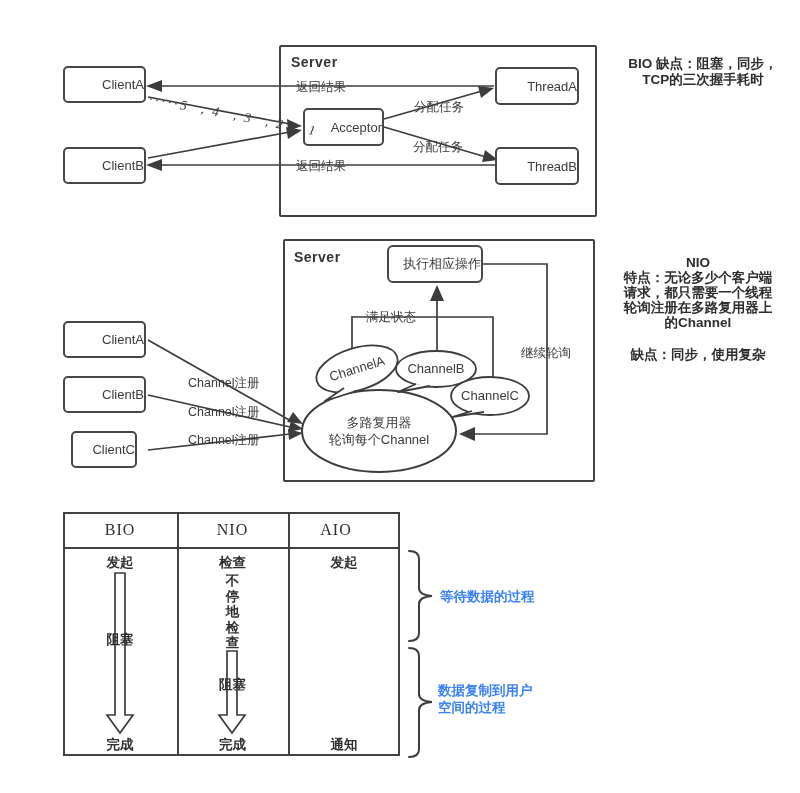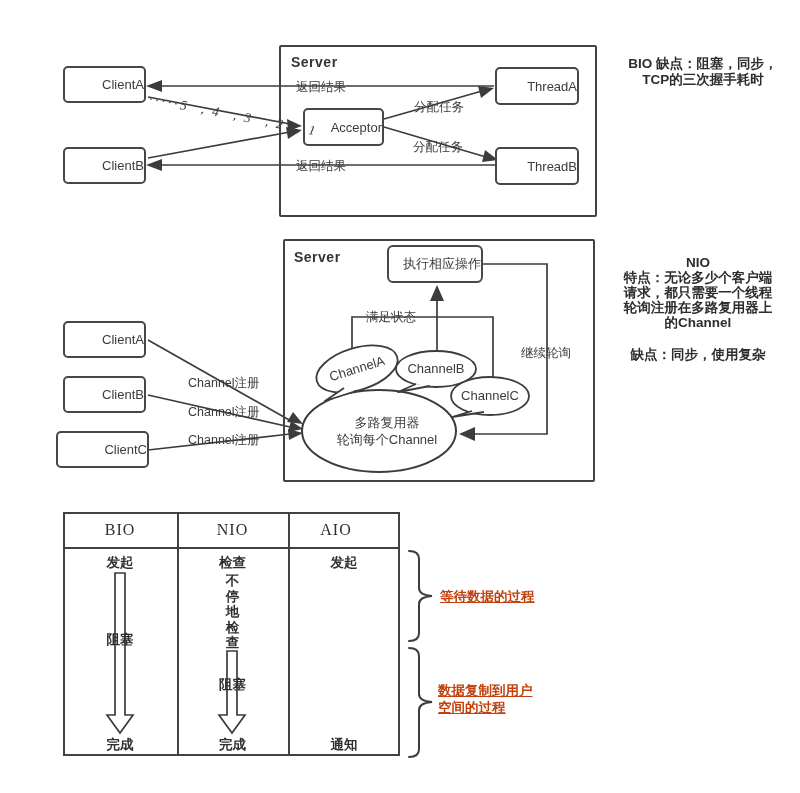--- a/index.html
+++ b/index.html
@@ -18,22 +18,22 @@
   .ell-text{position:absolute;z-index:3;font-size:13px;color:#3b3b3b;text-align:center;white-space:nowrap;}
   .seq{position:absolute;z-index:3;font-style:italic;font-size:13.5px;letter-spacing:3px;color:#3f3f3f;
        font-family:"Liberation Serif", serif;transform:rotate(11deg);transform-origin:left center;white-space:nowrap;}
   
   .tline{position:absolute;z-index:2;background:#424242;}
   .th{position:absolute;z-index:3;font-family:"Liberation Serif", serif;font-size:16px;color:#2f2f2f;
       text-align:center;letter-spacing:1px;}
   .tcell{position:absolute;z-index:3;font-size:13.5px;font-weight:bold;color:#2f2f2f;text-align:center;}
   .vtext{position:absolute;z-index:3;font-size:13.5px;font-weight:bold;color:#2f2f2f;
          width:15px;word-break:break-all;line-height:15.5px;text-align:center;}
-  .brace-lab{position:absolute;z-index:3;font-size:13.5px;font-weight:bold;color:#c2410c;
-             line-height:17px;white-space:nowrap;text-decoration:underline;}
+  .brace-lab{position:absolute;z-index:3;font-size:13.5px;font-weight:bold;color:#3b82f6;
+             line-height:17px;white-space:nowrap;}
 </style>
 </head>
 <body>
 
 <div id="stage">
 
   <svg id="overlay" width="800" height="793" viewBox="0 0 800 793">
 
     <g fill="none" stroke-width="1.7" stroke="#3c3c3c">
 
@@ -125,35 +125,35 @@
   <div class="box" style="left:387px;top:245px;width:96px;height:38px;border-radius:6px;">
     <span>执行相应操作</span>
   </div>
 
   <div class="box" style="left:63px;top:321px;width:83px;height:37px;">
     <span>ClientA</span>
   </div>
   <div class="box" style="left:63px;top:376px;width:83px;height:37px;">
     <span>ClientB</span>
   </div>
-  <div class="box" style="left:56px;top:431px;width:93px;height:37px;">
+  <div class="box" style="left:71px;top:431px;width:66px;height:37px;">
     <span>ClientC</span>
   </div>
 
   <div class="lab" style="left:366px;top:309px;text-align:center;">满足状态</div>
   <div class="lab" style="left:521px;top:345px;">继续轮询</div>
   <div class="lab" style="left:188px;top:375px;">Channel注册</div>
   <div class="lab" style="left:188px;top:404px;">Channel注册</div>
   <div class="lab" style="left:188px;top:432px;">Channel注册</div>
 
   <div class="ell-text" style="left:307px;top:361px;width:100px;transform:rotate(-17deg);">ChannelA</div>
   <div class="ell-text" style="left:386px;top:361px;width:100px;">ChannelB</div>
   <div class="ell-text" style="left:440px;top:388px;width:100px;">ChannelC</div>
 
-  <div class="ell-text" style="left:304px;top:414px;width:150px;line-height:17px;margin-left:8px;">
+  <div class="ell-text" style="left:304px;top:414px;width:150px;line-height:17px;">
     <div>多路复用器</div>
     <div>轮询每个Channel</div>
   </div>
 
   <div class="note" style="left:602px;top:255px;width:192px;line-height:15px;">
     <div>NIO</div>
     <div>特点：无论多少个客户端</div>
     <div>请求，都只需要一个线程</div>
     <div>轮询注册在多路复用器上</div>
     <div>的Channel</div>

